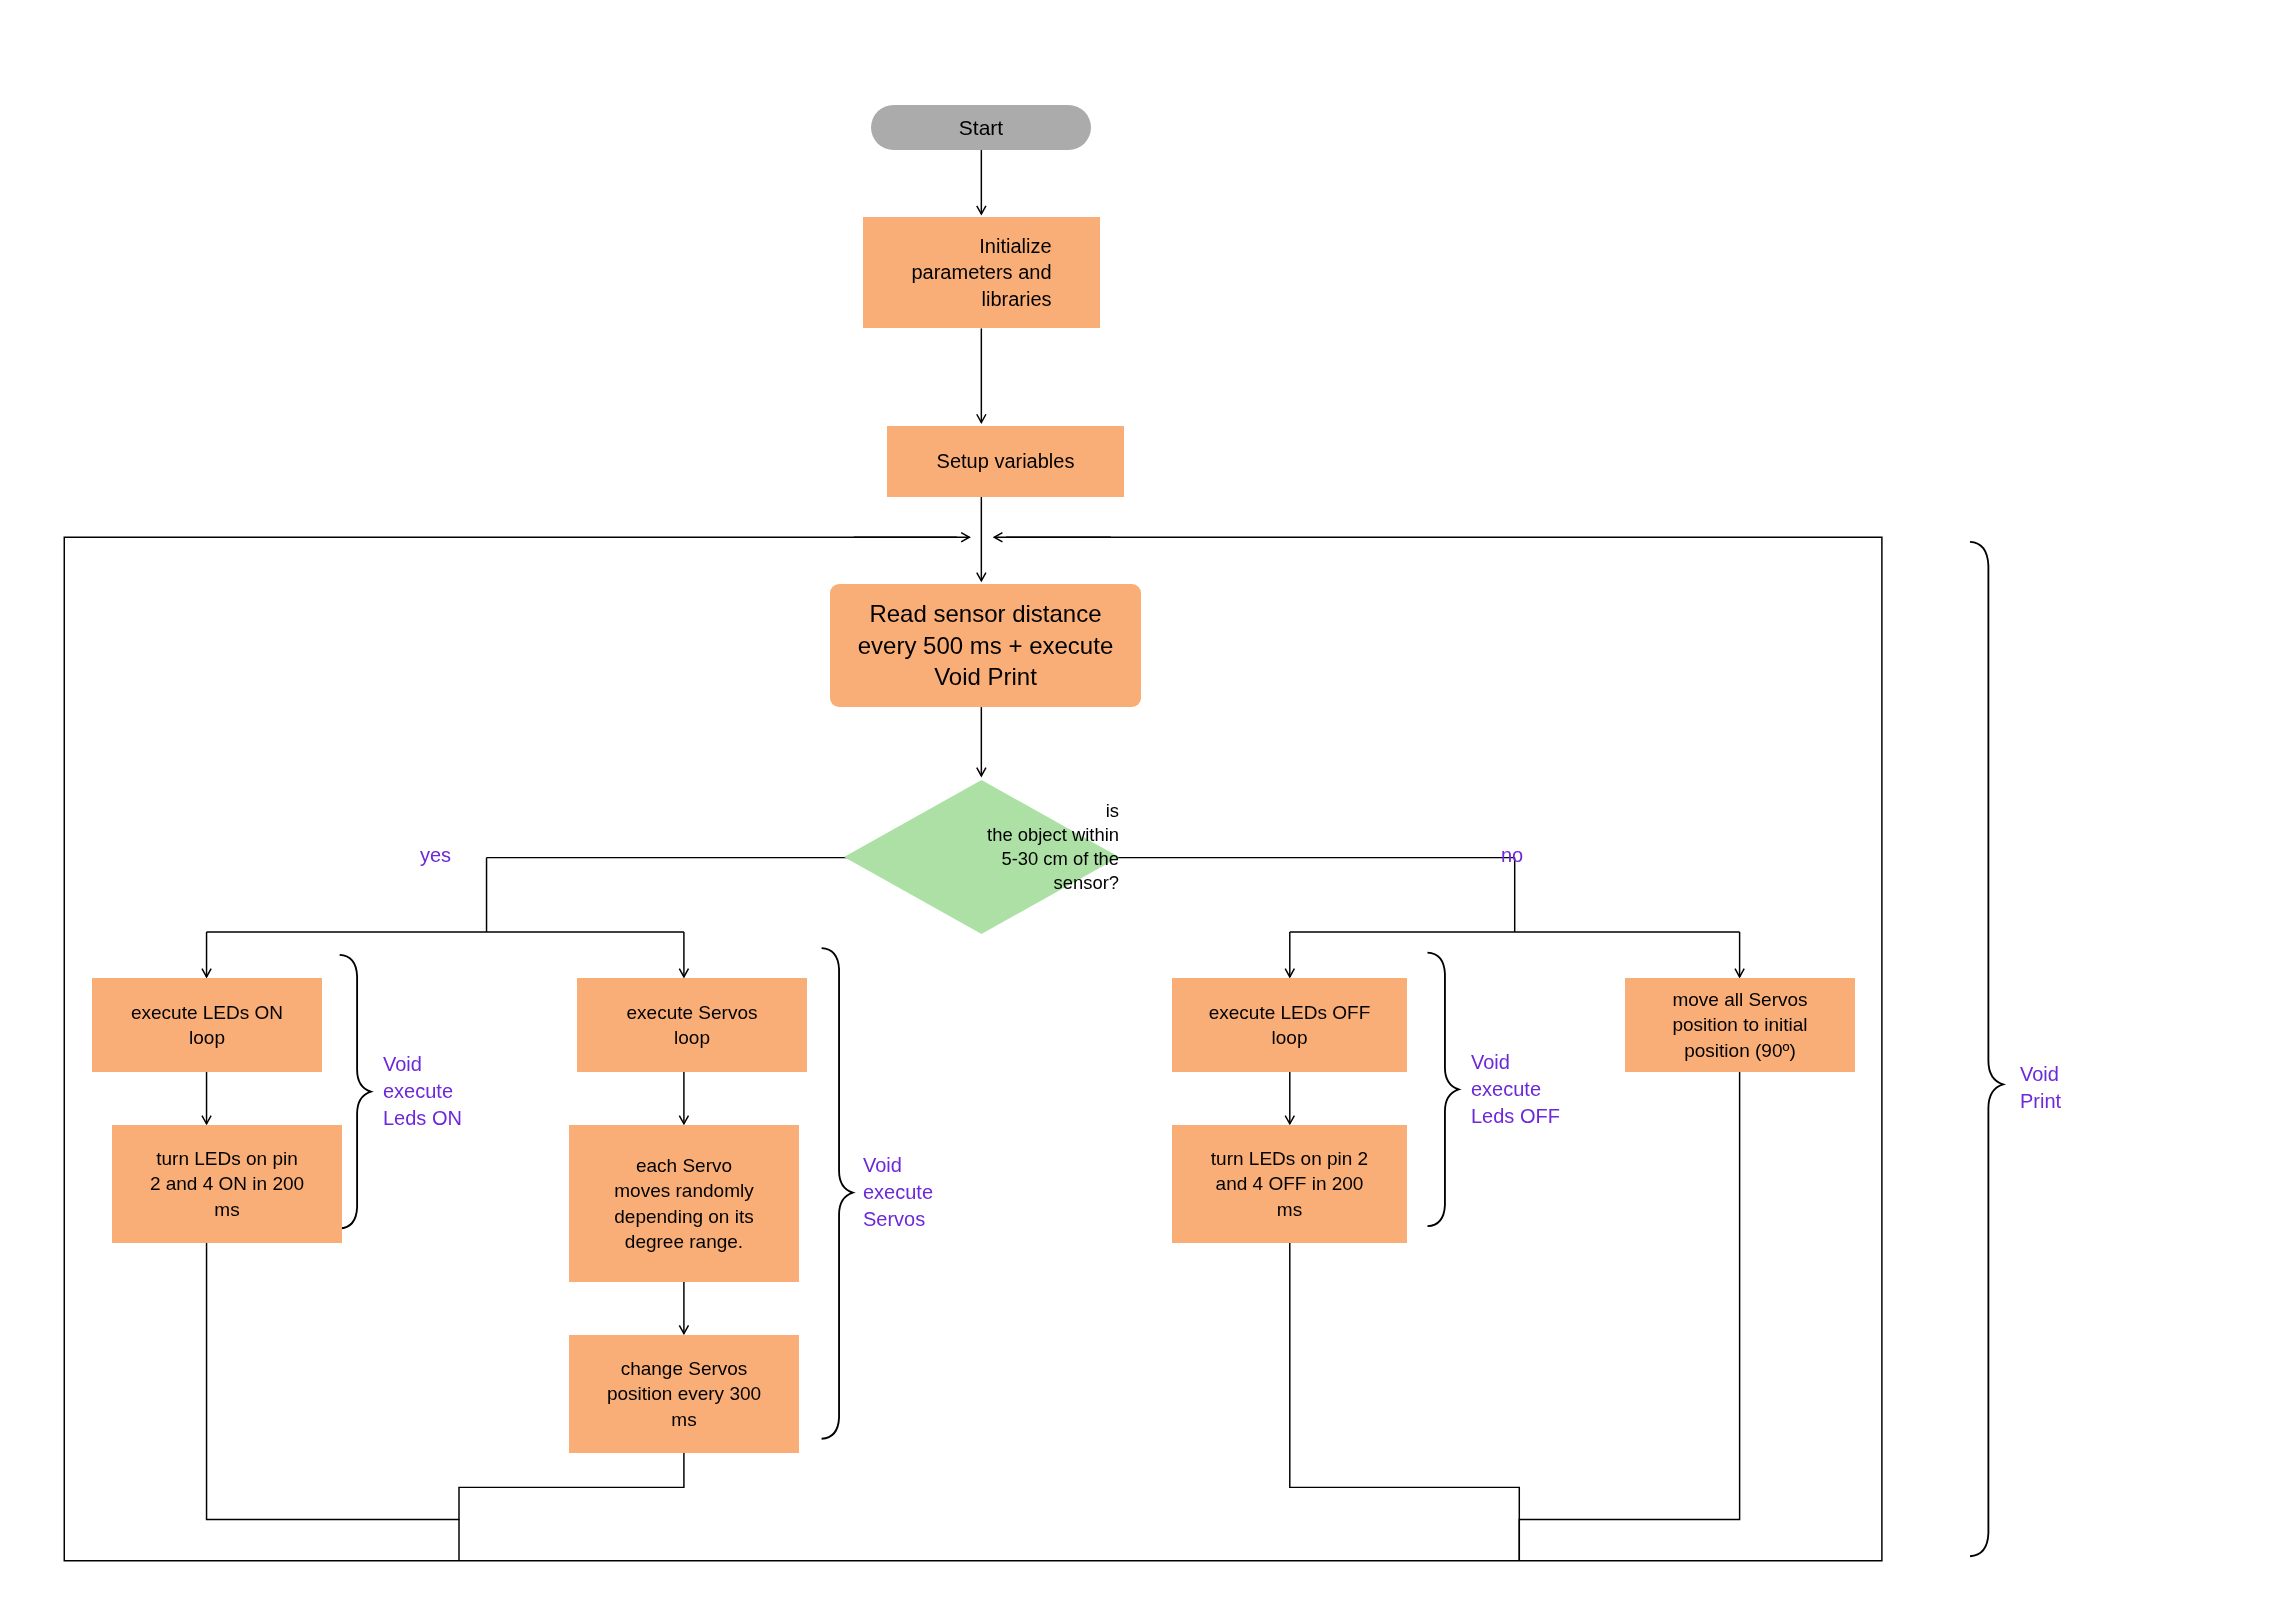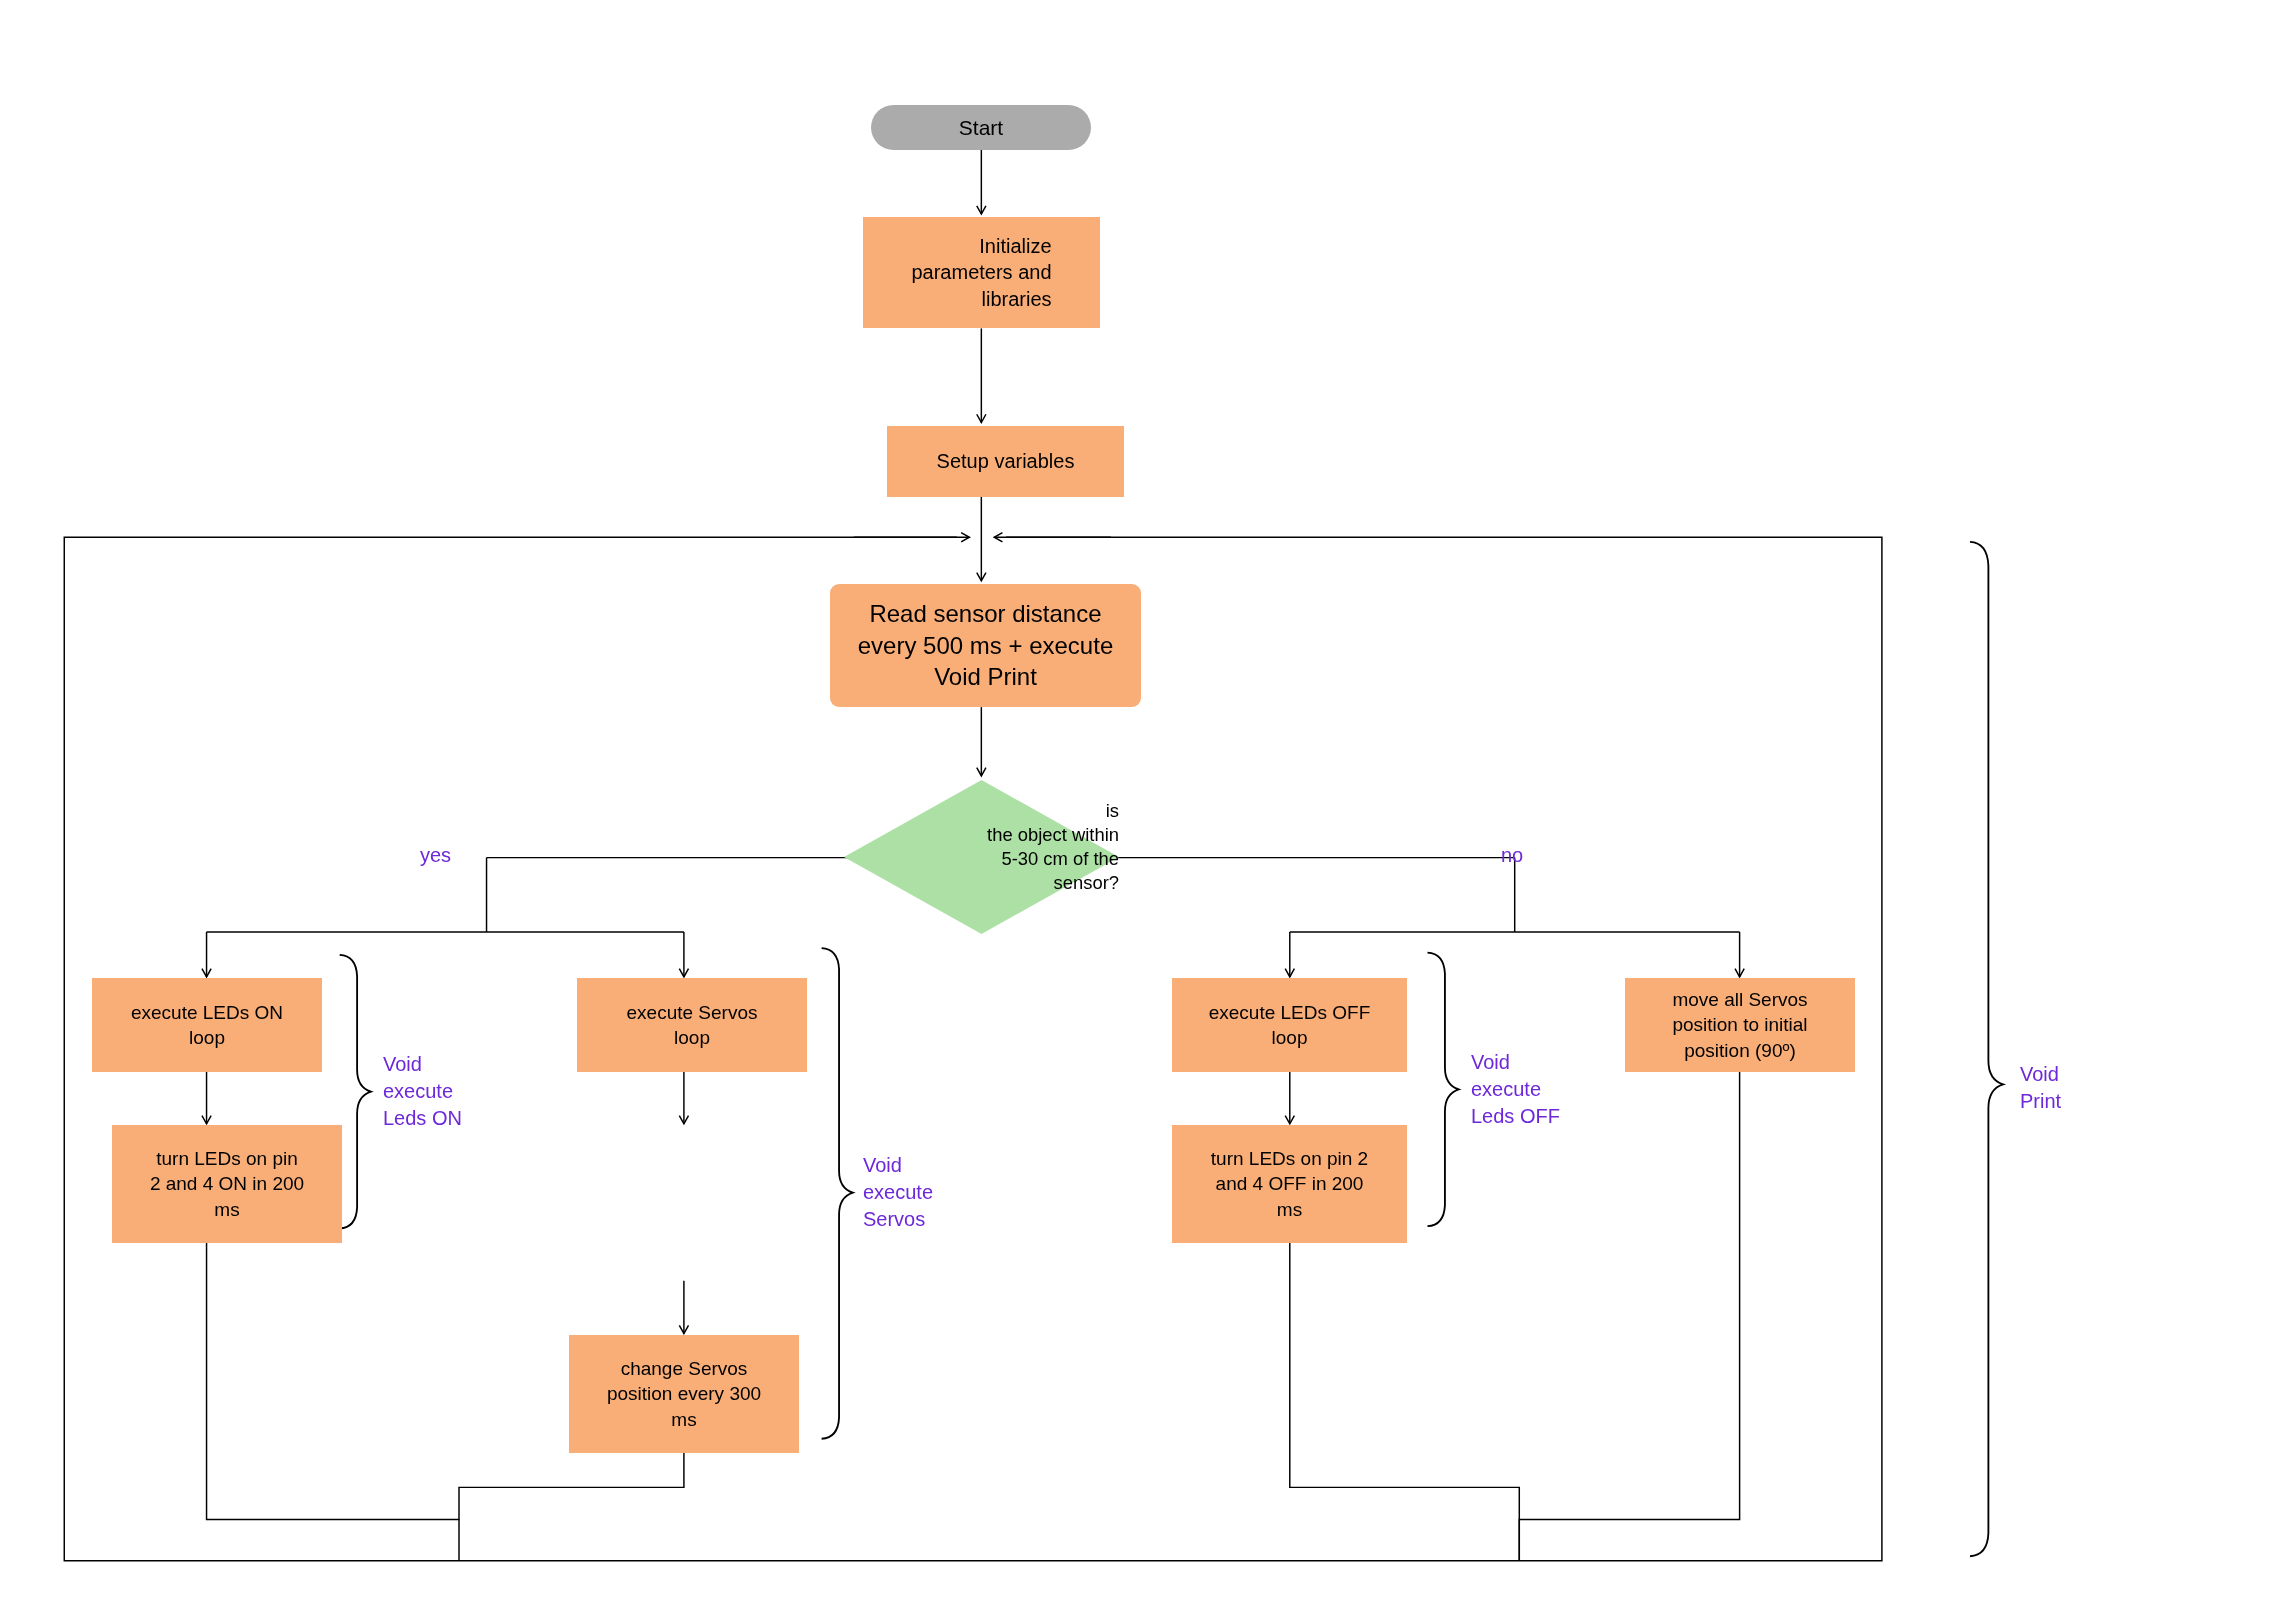--- a/index.html
+++ b/index.html
@@ -175,20 +175,26 @@
     <span>turn LEDs on pin
 2 and 4 ON in 200
 ms</span>
   </div>
 
   <div class="node proc" style="left:569px; top:978px; width:230px; height:94px; font-size:19px;margin-left:8px;">
     <span>execute Servos
 loop</span>
   </div>
 
+  <div class="node proc" style="left:569px; top:1125px; width:230px; height:157px; font-size:19px;">
+    <span>each Servo
+moves randomly
+depending on its
+degree range.</span>
+  </div>
 
   <div class="node proc" style="left:569px; top:1335px; width:230px; height:118px; font-size:19px;">
     <span>change Servos
 position every 300
 ms</span>
   </div>
 
   <div class="node proc" style="left:1172px; top:978px; width:235px; height:94px; font-size:19px;align-items:center;">
     <span>execute LEDs OFF
 loop</span>

